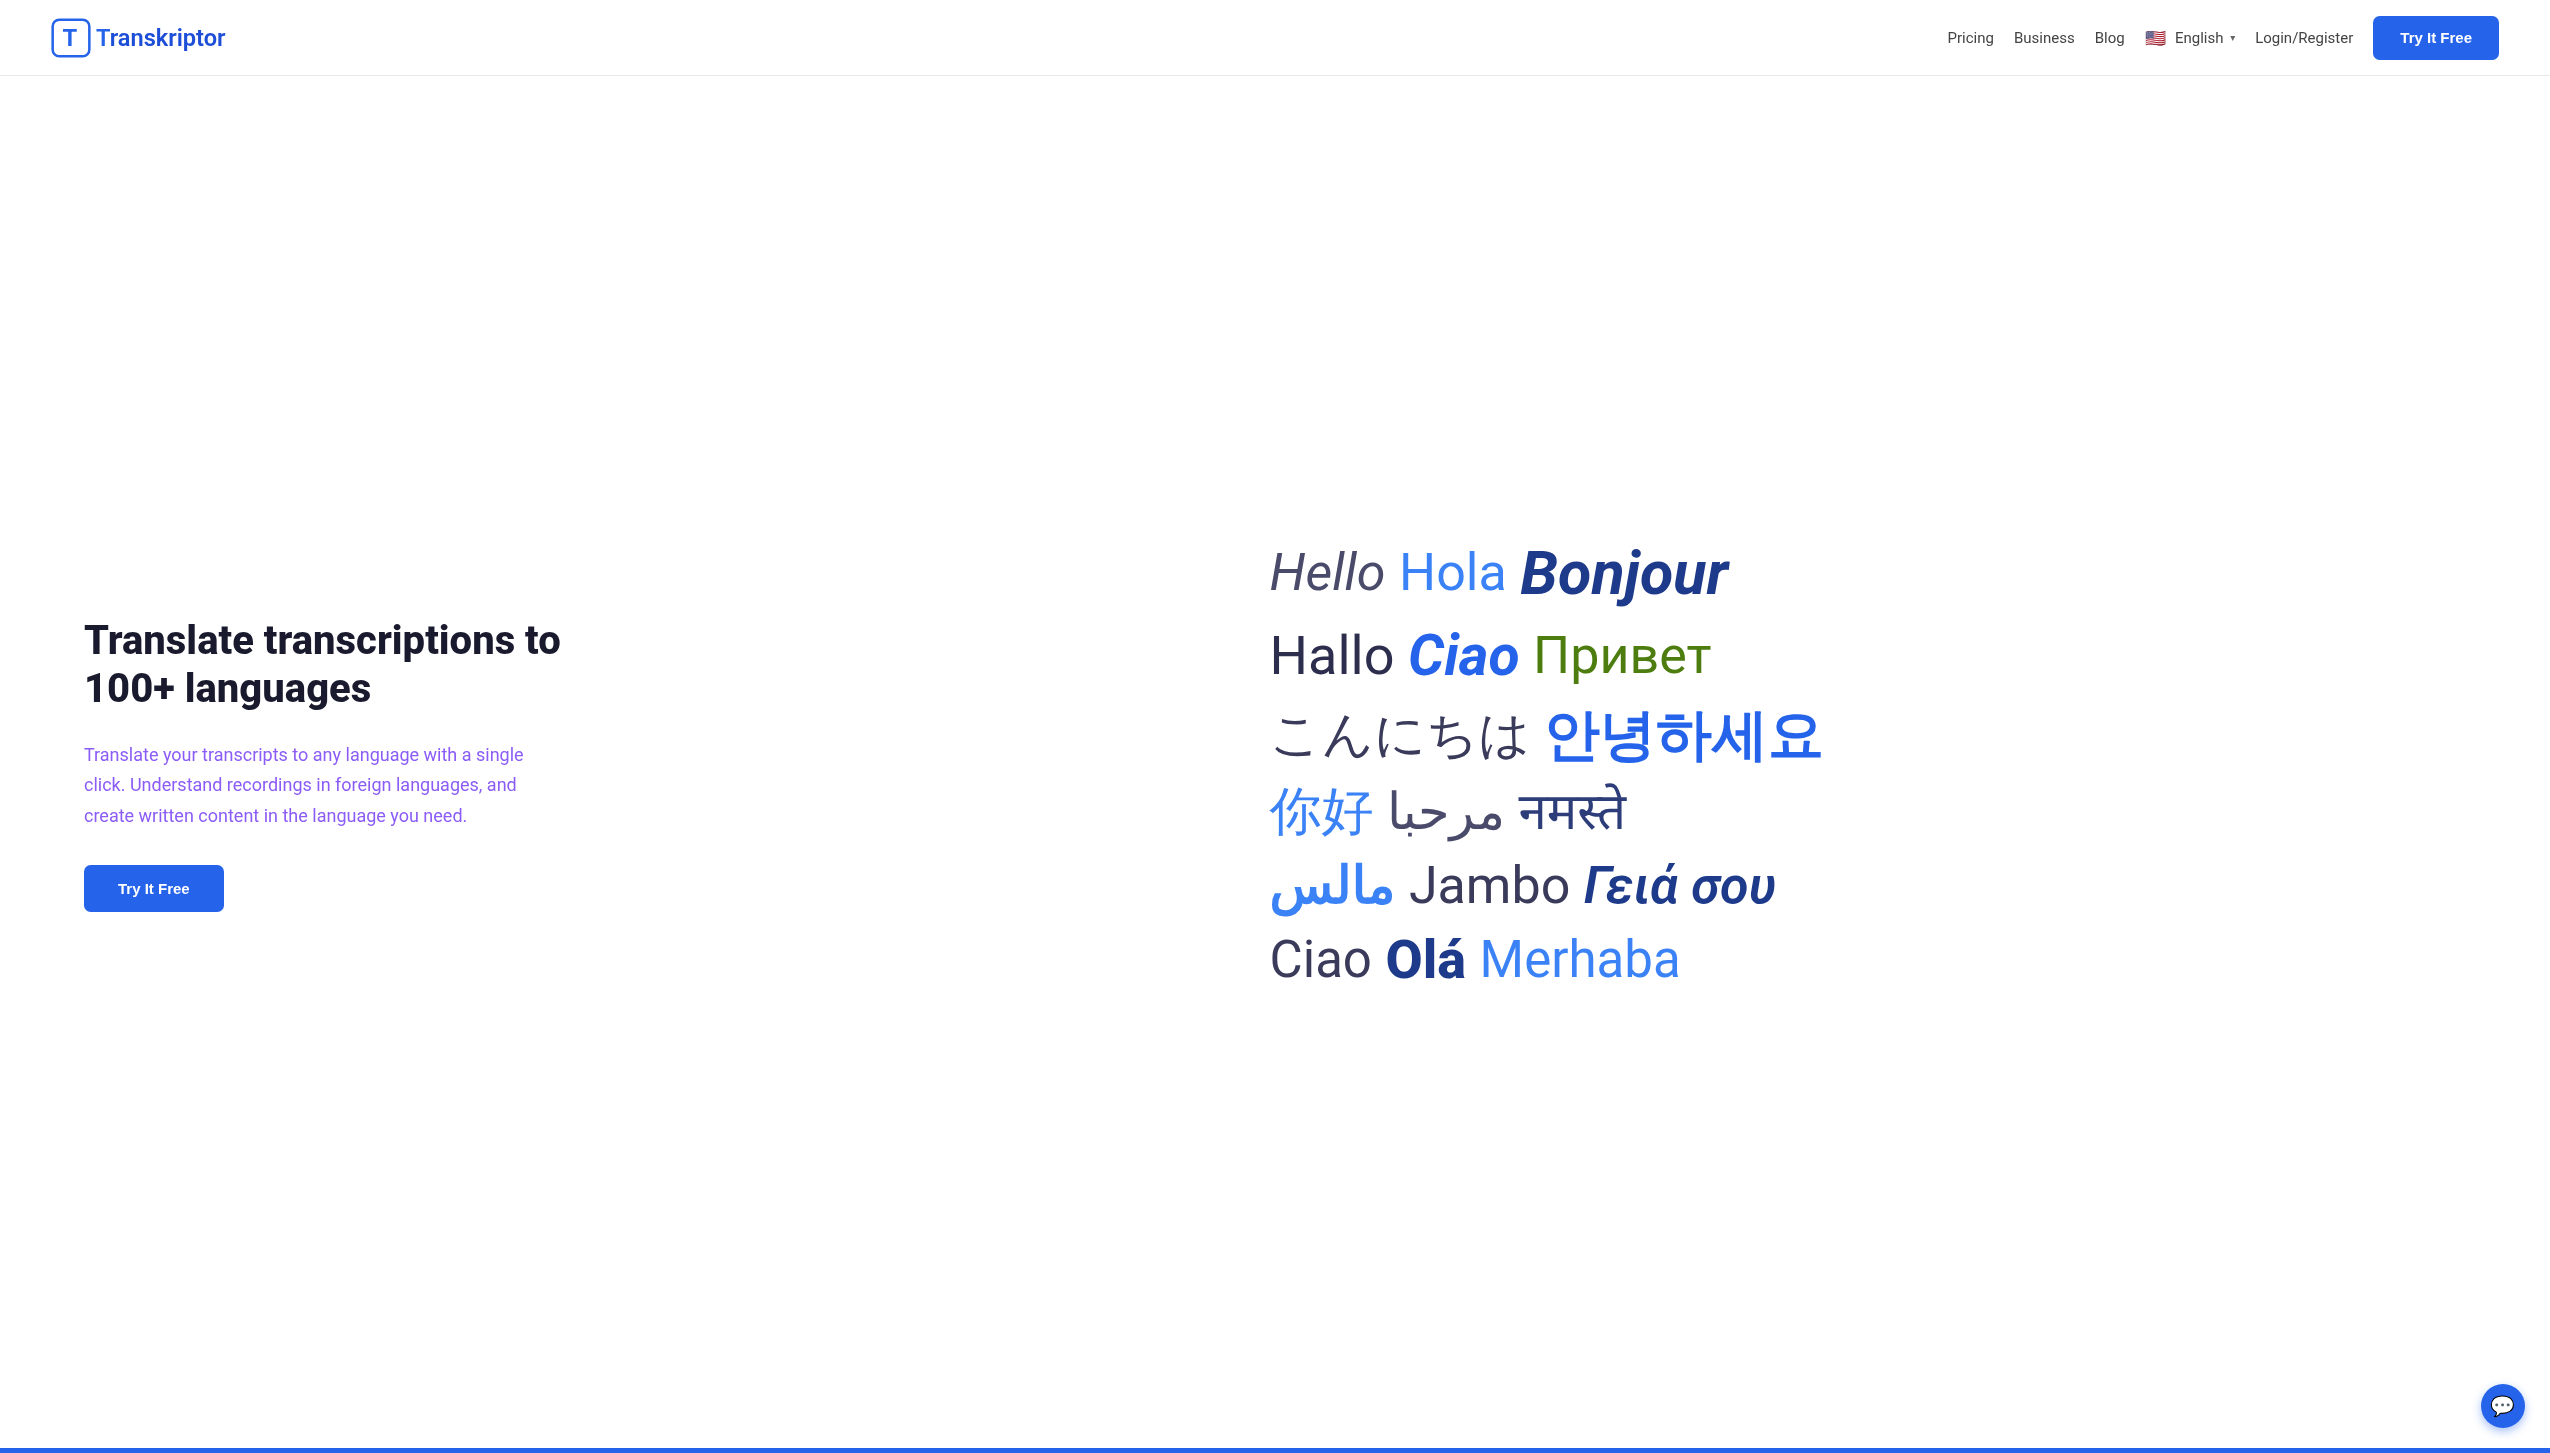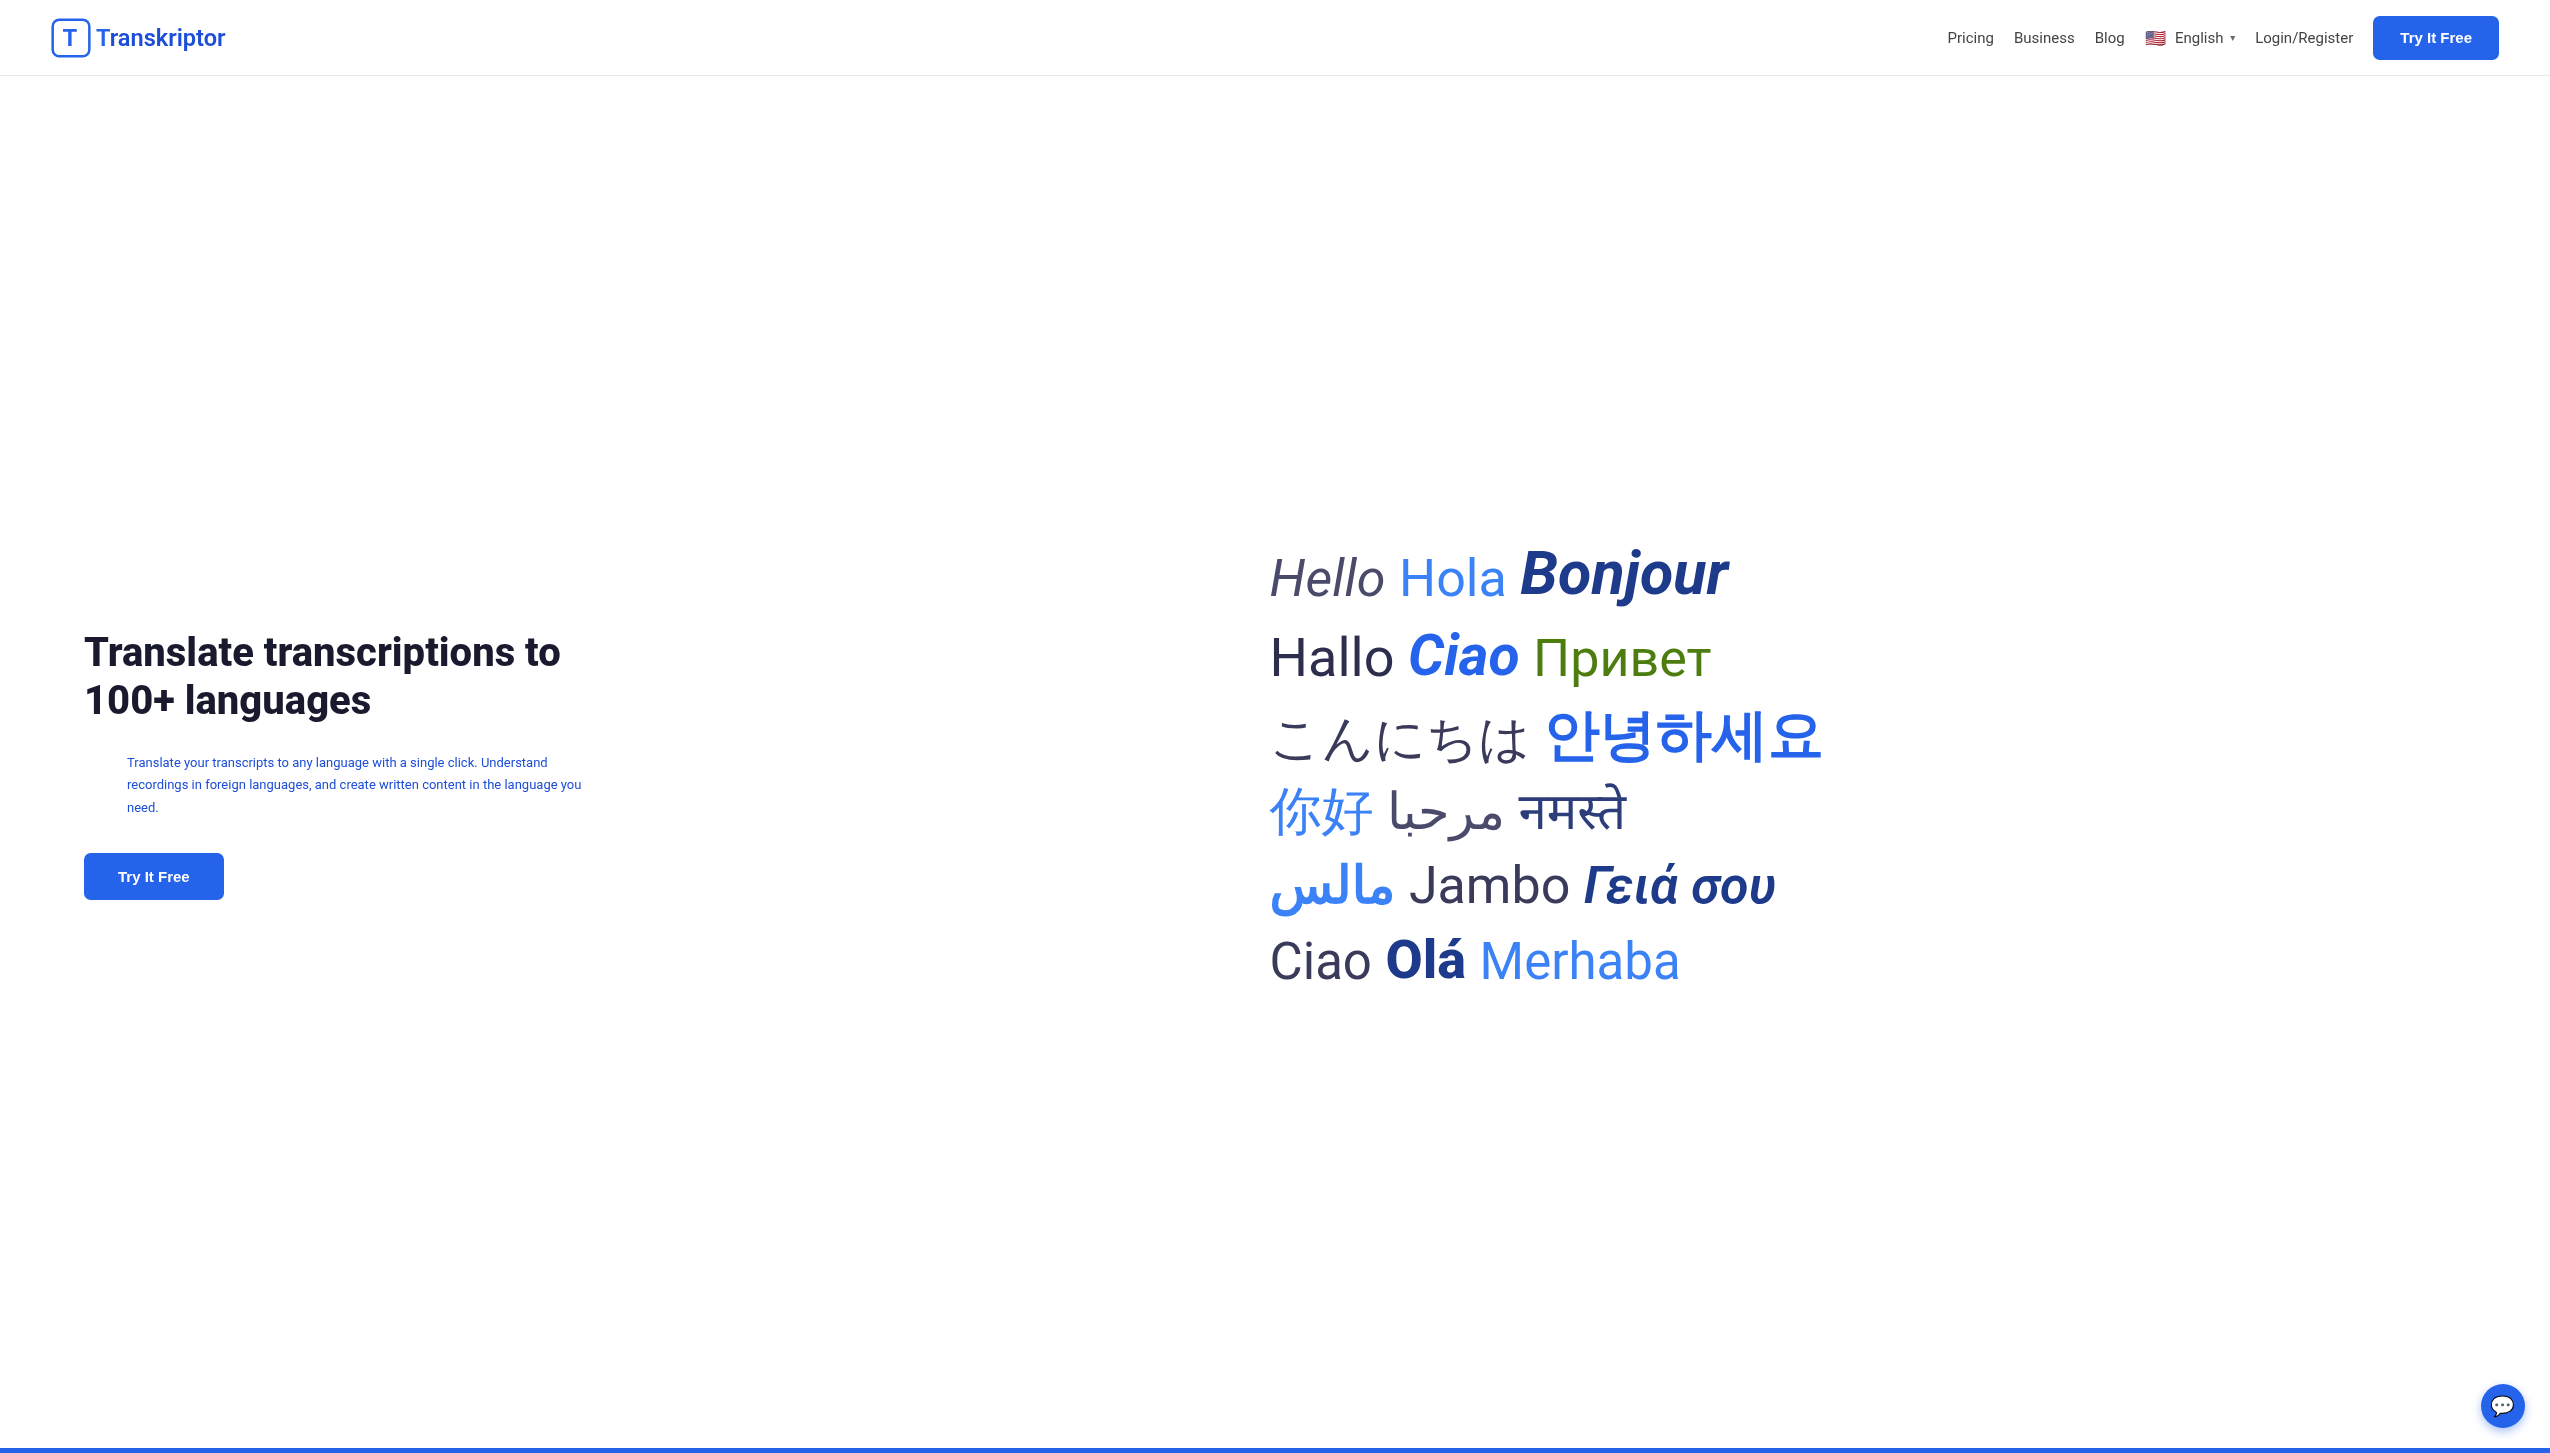--- a/index.html
+++ b/index.html
@@ -123,26 +123,25 @@
 
     .hero-title {
       font-size: 40px;
       font-weight: 800;
       color: #1a1a2e;
       line-height: 1.2;
       margin-bottom: 27px;
     }
 
     .hero-subtitle {
-      font-size: 13px;
-      color: #1d4ed8;
+      font-size: 18px;
+      color: #8b5cf6;
       line-height: 1.7;
       margin-bottom: 34px;
       max-width: 455px;
-      margin-left: 43px;
     }
 
     .try-free-btn-hero {
       background: #2563eb;
       color: #fff;
       border: none;
       border-radius: 6.7px;
       padding: 15px 34px;
       font-size: 15px;
       font-weight: 600;
@@ -161,21 +160,21 @@
     }
 
     .lang-cloud {
       display: flex;
       flex-direction: column;
       gap: 3.4px;
     }
 
     .lang-row {
       display: flex;
-      align-items: flex-end;
+      align-items: center;
       gap: 13.5px;
       white-space: nowrap;
     }
 
     
     .word-hello {
       font-size: 52px;
       font-style: italic;
       color: #4a4a6a;
       font-weight: 400;

